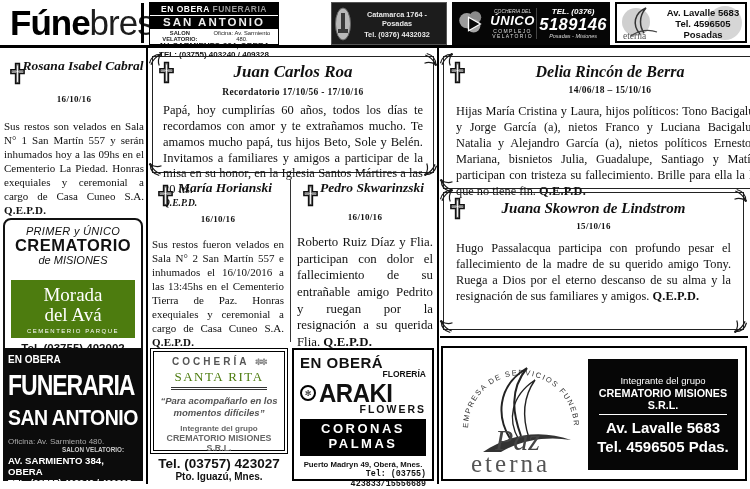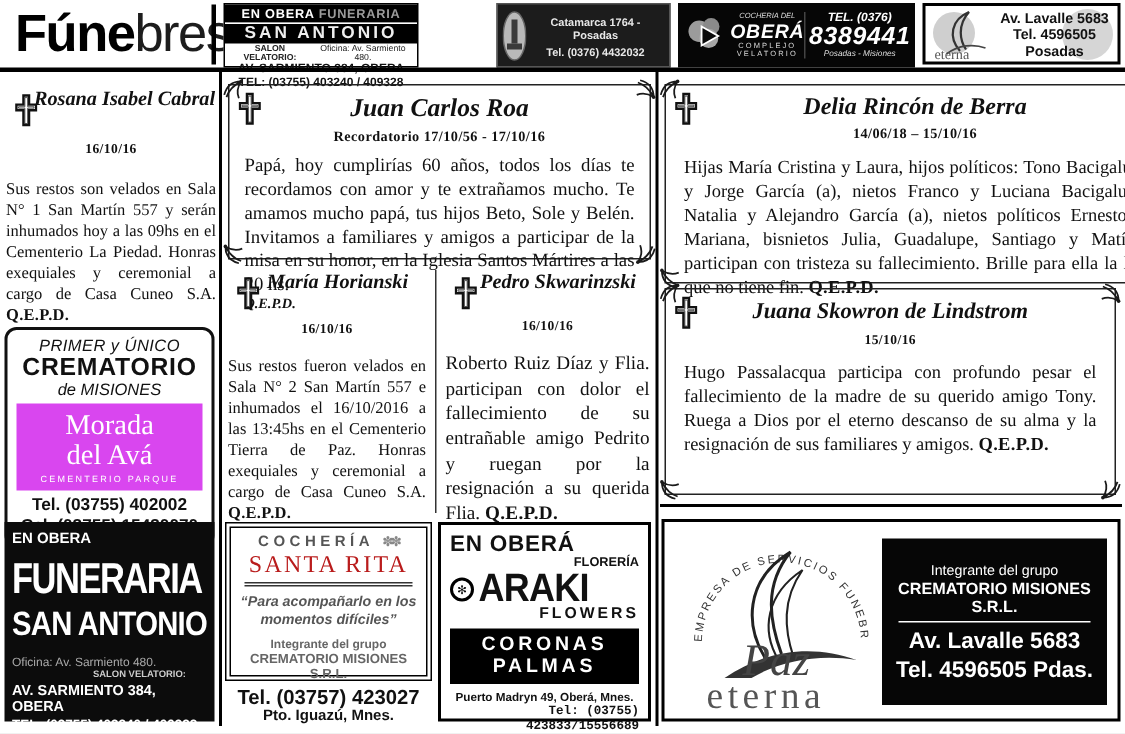--- a/index.html
+++ b/index.html
@@ -92,39 +92,39 @@
   .n-juana { left:443px; top:192px; width:301px; height:138px; padding:6px 12px; }
   .n-juana .nm { font-size:15px; }
   .n-juana .dt { margin-top:4px; font-size:9px; }
   .n-juana .bd { margin-top:10px; font-size:12.3px; line-height:1.3; }
 
   
   .ad-morada { position:absolute; left:3px; top:218px; width:140px; border:2px solid #111; border-radius:8px; background:#fff; text-align:center; padding:5px 4px 4px; font-family:"Liberation Sans","DejaVu Sans",sans-serif; }
   .ad-morada .l1 { font-style:italic; font-size:11px; letter-spacing:.3px; }
   .ad-morada .l2 { font-size:16.5px; font-weight:bold; letter-spacing:.5px; line-height:1.05; }
   .ad-morada .l3 { font-style:italic; font-size:11px; }
-  .ad-morada .blk { background:#d946ef; color:#fff; margin:3px 2px 4px; padding:5px 0 4px; }
+  .ad-morada .blk { background:#4d7c0f; color:#fff; margin:14px 2px 4px; padding:5px 0 4px; }
   .ad-morada .b1 { font-family:"Liberation Serif",serif; font-size:19px; line-height:1.02; }
   .ad-morada .sub { font-size:6px; letter-spacing:1.5px; margin-top:4px; }
   .ad-morada .tel { font-weight:bold; font-size:11.5px; line-height:1.2; }
 
   .ad-fsa { position:absolute; left:3px; top:348px; width:140px; height:133px; background:#0c0c0c; color:#fff; padding:6px 5px 4px; font-family:"Liberation Sans","DejaVu Sans",sans-serif; }
   .ad-fsa .tag { font-size:10px; font-weight:bold; }
   .ad-fsa .b1 { font-size:23px; font-weight:bold; letter-spacing:-1px; line-height:1.15; transform:scaleY(1.25); transform-origin:left top; margin-top:4px; }
   .ad-fsa .b2 { font-size:19.5px; font-weight:bold; letter-spacing:-.5px; margin-top:9px; transform:scaleY(1.15); transform-origin:left top; }
   .ad-fsa .off { font-size:8px; color:#aaa; margin-top:10px; }
   .ad-fsa .sal { font-size:6.3px; font-weight:bold; color:#ccc; text-align:right; padding-right:14px; }
   .ad-fsa .adr { font-size:9.6px; font-weight:bold; margin-top:2px; }
   .ad-fsa .tel { font-size:9px; font-weight:bold; margin-top:1px; }
 
   .ad-sr { position:absolute; left:150px; top:348px; width:138px; height:106px; border:1px solid #000; background:#fff; padding:2px; }
   .ad-sr .inner { border:1px solid #000; height:100%; text-align:center; padding:4px 3px; font-family:"Liberation Sans","DejaVu Sans",sans-serif; }
   .ad-sr .type { font-size:10px; font-weight:bold; color:#555; letter-spacing:3px; }
   .ad-sr .flower { font-family:"DejaVu Sans",sans-serif; color:#888; font-size:9px; letter-spacing:-2px; }
-  .ad-sr .brand { display:inline-block; font-family:"Liberation Serif",serif; font-size:16px; letter-spacing:1.5px; color:#b91c1c; border-bottom:3px double #333; padding:0 3px 2px; margin-top:1px; }
+  .ad-sr .brand { display:inline-block; font-family:"Liberation Serif",serif; font-size:13px; letter-spacing:1.5px; color:#4d7c0f; border-bottom:3px double #333; padding:0 3px 2px; margin-top:1px; }
   .ad-sr .quote { font-style:italic; font-weight:bold; font-size:9.5px; color:#555; line-height:1.3; margin:5px 3px 4px; }
   .ad-sr .g1 { font-size:8px; font-weight:bold; color:#666; }
   .ad-sr .g2 { font-size:8.8px; font-weight:bold; color:#666; }
   .ad-sr .tel { font-size:13.5px; font-weight:bold; color:#111; margin-top:3px; }
   .ad-sr .city { font-size:10px; font-weight:bold; }
 
   .ad-ar { position:absolute; left:292px; top:348px; width:142px; height:133px; border:2px solid #000; background:#fff; padding:4px 6px; font-family:"Liberation Sans","DejaVu Sans",sans-serif; }
   .ad-ar .tag { font-size:15px; font-weight:bold; letter-spacing:.5px; }
   .ad-ar .type { font-size:8.5px; font-weight:bold; text-align:right; margin-top:-2px; }
   .ad-ar .logorow { display:flex; align-items:center; gap:3px; margin-top:0; }
@@ -179,26 +179,26 @@
 
   <div class="had ad-pa">
     <svg width="40" height="36" viewBox="0 0 40 36">
       <circle cx="14" cy="14" r="9" fill="#9b9b9b"></circle>
       <circle cx="24" cy="10" r="7" fill="#8a8a8a"></circle>
       <circle cx="22" cy="20" r="8" fill="#a6a6a6"></circle>
       <path d="M16 10 L30 18 L16 26 Z" fill="#0a0a0a" stroke="#fff" stroke-width="1.5"></path>
     </svg>
     <div class="mid">
       <div class="over">COCHERIA DEL</div>
-      <div class="brand">OBERÁ</div>
+      <div class="brand">ÚNICO</div>
       <div class="under">COMPLEJO VELATORIO</div>
     </div>
     <div class="right">
       <div class="tl">TEL. (0376)</div>
-      <div class="tn">8389441</div>
+      <div class="tn">5189146</div>
       <div class="loc">Posadas - Misiones</div>
     </div>
   </div>
 
   <div class="had ad-pz">
     <span class="c2"></span>
     <svg width="44" height="37" viewBox="0 0 44 37" style="position:absolute;left:2px;top:1px">
       <circle cx="17" cy="17" r="14" fill="#cfcfcf"></circle>
       <path d="M21,29 C13,20 15,8 27,3 C19,12 21,22 25,28" fill="none" stroke="#333" stroke-width="1.5"></path>
       <path d="M12,31 C20,25 30,24 38,27" fill="none" stroke="#444" stroke-width="1.2"></path>

